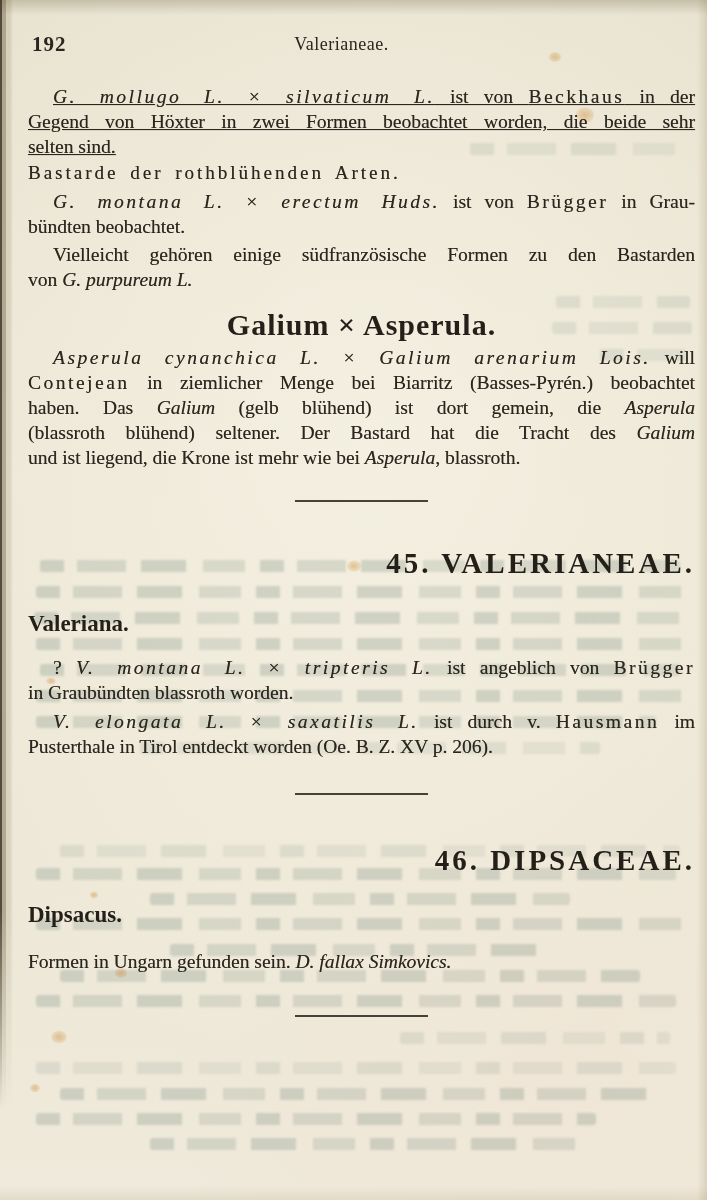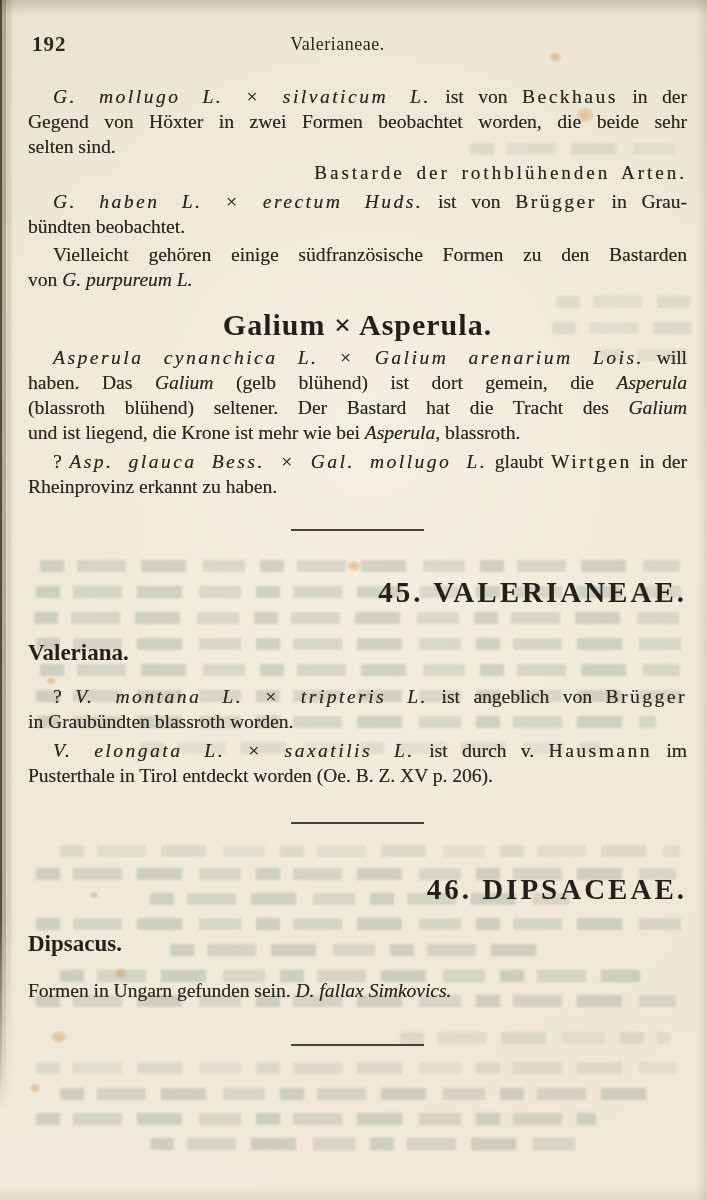--- a/index.html
+++ b/index.html
@@ -31,41 +31,41 @@
       rgba(118,138,126,.55) 101px 146px, rgba(0,0,0,0) 146px 163px,
       rgba(118,138,126,.4) 163px 205px, rgba(0,0,0,0) 205px 220px);}
   .bleed.faint{opacity:.28;}
 
   
   .stain{position:absolute;border-radius:50%;z-index:1;
     background:radial-gradient(closest-side, rgba(205,130,40,.42), rgba(205,130,40,.18) 60%, rgba(205,130,40,0) 75%);
     filter:blur(.6px);}
 
   
-  #sheet{position:relative;z-index:2;padding:26px 20px 0 28px;}
+  #sheet{position:relative;z-index:2;padding:26px 12px 0 28px;}
   .page-header{position:relative;height:30px;}
   .page-num{position:absolute;left:4px;top:6px;font-size:21px;font-weight:700;letter-spacing:1px;}
   .running-title{position:absolute;left:0;right:40px;top:8px;text-align:center;font-size:18px;letter-spacing:.5px;}
 
   #content .line{line-height:25px;font-size:19.5px;text-shadow:.2px .2px .3px rgba(40,30,18,.5);}
   #content .line.just{text-align:justify;text-align-last:justify;}
   #content .line.indent{text-indent:25px;}
   .seg-it{font-style:italic;}
   .seg-itsp{font-style:italic;letter-spacing:2.5px;word-spacing:5px;}
   .seg-sp{letter-spacing:2.5px;}
 
-  .center-head{text-align:right;font-size:19px;letter-spacing:3px;word-spacing:4px;line-height:25px;text-shadow:.2px .2px .3px rgba(40,30,18,.5);}
+  .center-head{text-align:left;font-size:19px;letter-spacing:3px;word-spacing:4px;line-height:25px;text-shadow:.2px .2px .3px rgba(40,30,18,.5);}
   .genus-head{text-align:center;font-size:30px;font-weight:700;letter-spacing:1px;line-height:34px;color:#241f19;}
   .chapter-head{text-align:right;font-size:29px;font-weight:700;letter-spacing:3px;line-height:32px;color:#241f19;}
   .sub-head{font-size:23px;font-weight:700;line-height:26px;color:#241f19;}
   .lit-line{font-size:17px;line-height:22px;text-indent:26px;text-shadow:.2px .2px .3px rgba(40,30,18,.5);}
   .divider{width:133px;margin:0 auto;border-top:2px solid #46423a;height:0;}
 
   
-  [data-key="p1"]{margin-top:28px;}
+  [data-key="p1"]{margin-top:28px;text-decoration:underline;}
   [data-key="bastarde"]{margin-top:1px;}
   [data-key="p2"]{margin-top:4px;}
   [data-key="p3"]{margin-top:3px;}
   [data-key="h-galium"]{margin-top:16px;}
   [data-key="lit"]{margin-top:9px;}
   [data-key="p4"]{margin-top:3px;}
   [data-key="p5"]{margin-top:4px;}
   [data-key="div1"]{margin-top:30px;}
   [data-key="ch45"]{margin-top:45px;}
   [data-key="h-valeriana"]{margin-top:32px;}
@@ -120,37 +120,34 @@
     <span class="running-title">Valerianeae.</span>
   </div>
   <div id="content">
       <div data-key="p1" class="para">
         <div class="line just indent"><span class="seg-itsp">G. mollugo L. × silvaticum L.</span><span class="seg-n"> ist von </span><span class="seg-sp">Beckhaus</span><span class="seg-n"> in der</span></div>
         <div class="line just"><span class="seg-n">Gegend von Höxter in zwei Formen beobachtet worden, die beide sehr</span></div>
         <div class="line"><span class="seg-n">selten sind.</span></div>
       </div>
       <div data-key="bastarde" class="center-head">Bastarde der rothblühenden Arten.</div>
       <div data-key="p2" class="para">
-        <div class="line just indent"><span class="seg-itsp">G. haben L. × erectum Huds.</span><span class="seg-n"> ist von </span><span class="seg-sp">Brügger</span><span class="seg-n"> in Grau-</span></div>
+        <div class="line just indent"><span class="seg-itsp">G. montana L. × erectum Huds.</span><span class="seg-n"> ist von </span><span class="seg-sp">Brügger</span><span class="seg-n"> in Grau-</span></div>
         <div class="line"><span class="seg-n">bündten beobachtet.</span></div>
       </div>
       <div data-key="p3" class="para">
         <div class="line just indent"><span class="seg-n">Vielleicht gehören einige südfranzösische Formen zu den Bastarden</span></div>
         <div class="line"><span class="seg-n">von </span><span class="seg-it">G. purpureum L.</span></div>
       </div>
       <div data-key="h-galium" class="genus-head">Galium × Asperula.</div>
       <div data-key="p4" class="para">
         <div class="line just indent"><span class="seg-itsp">Asperula cynanchica L. × Galium arenarium Lois.</span><span class="seg-n"> will</span></div>
+        <div class="line just"><span class="seg-sp">Contejean</span><span class="seg-n"> in ziemlicher Menge bei Biarritz (Basses-Pyrén.) beobachtet</span></div>
         <div class="line just"><span class="seg-n">haben. Das </span><span class="seg-it">Galium</span><span class="seg-n"> (gelb blühend) ist dort gemein, die </span><span class="seg-it">Asperula</span></div>
         <div class="line just"><span class="seg-n">(blassroth blühend) seltener. Der Bastard hat die Tracht des </span><span class="seg-it">Galium</span></div>
         <div class="line"><span class="seg-n">und ist liegend, die Krone ist mehr wie bei </span><span class="seg-it">Asperula</span><span class="seg-n">, blassroth.</span></div>
-      </div>
-      <div data-key="p5" class="para">
-        <div class="line just indent"><span class="seg-n">? </span><span class="seg-itsp">Asp. glauca Bess. × Gal. mollugo L.</span><span class="seg-n"> glaubt </span><span class="seg-sp">Wirtgen</span><span class="seg-n"> in der</span></div>
-        <div class="line"><span class="seg-n">Rheinprovinz erkannt zu haben.</span></div>
       </div>
       <div data-key="div1" class="divider"></div>
       <div data-key="ch45" class="chapter-head">45. VALERIANEAE.</div>
       <div data-key="h-valeriana" class="sub-head">Valeriana.</div>
       <div data-key="p6" class="para">
         <div class="line just indent"><span class="seg-n">? </span><span class="seg-itsp">V. montana L. × tripteris L.</span><span class="seg-n"> ist angeblich von </span><span class="seg-sp">Brügger</span></div>
         <div class="line"><span class="seg-n">in Graubündten blassroth worden.</span></div>
       </div>
       <div data-key="p7" class="para">
         <div class="line just indent"><span class="seg-itsp">V. elongata L. × saxatilis L.</span><span class="seg-n"> ist durch v. </span><span class="seg-sp">Hausmann</span><span class="seg-n"> im</span></div>

